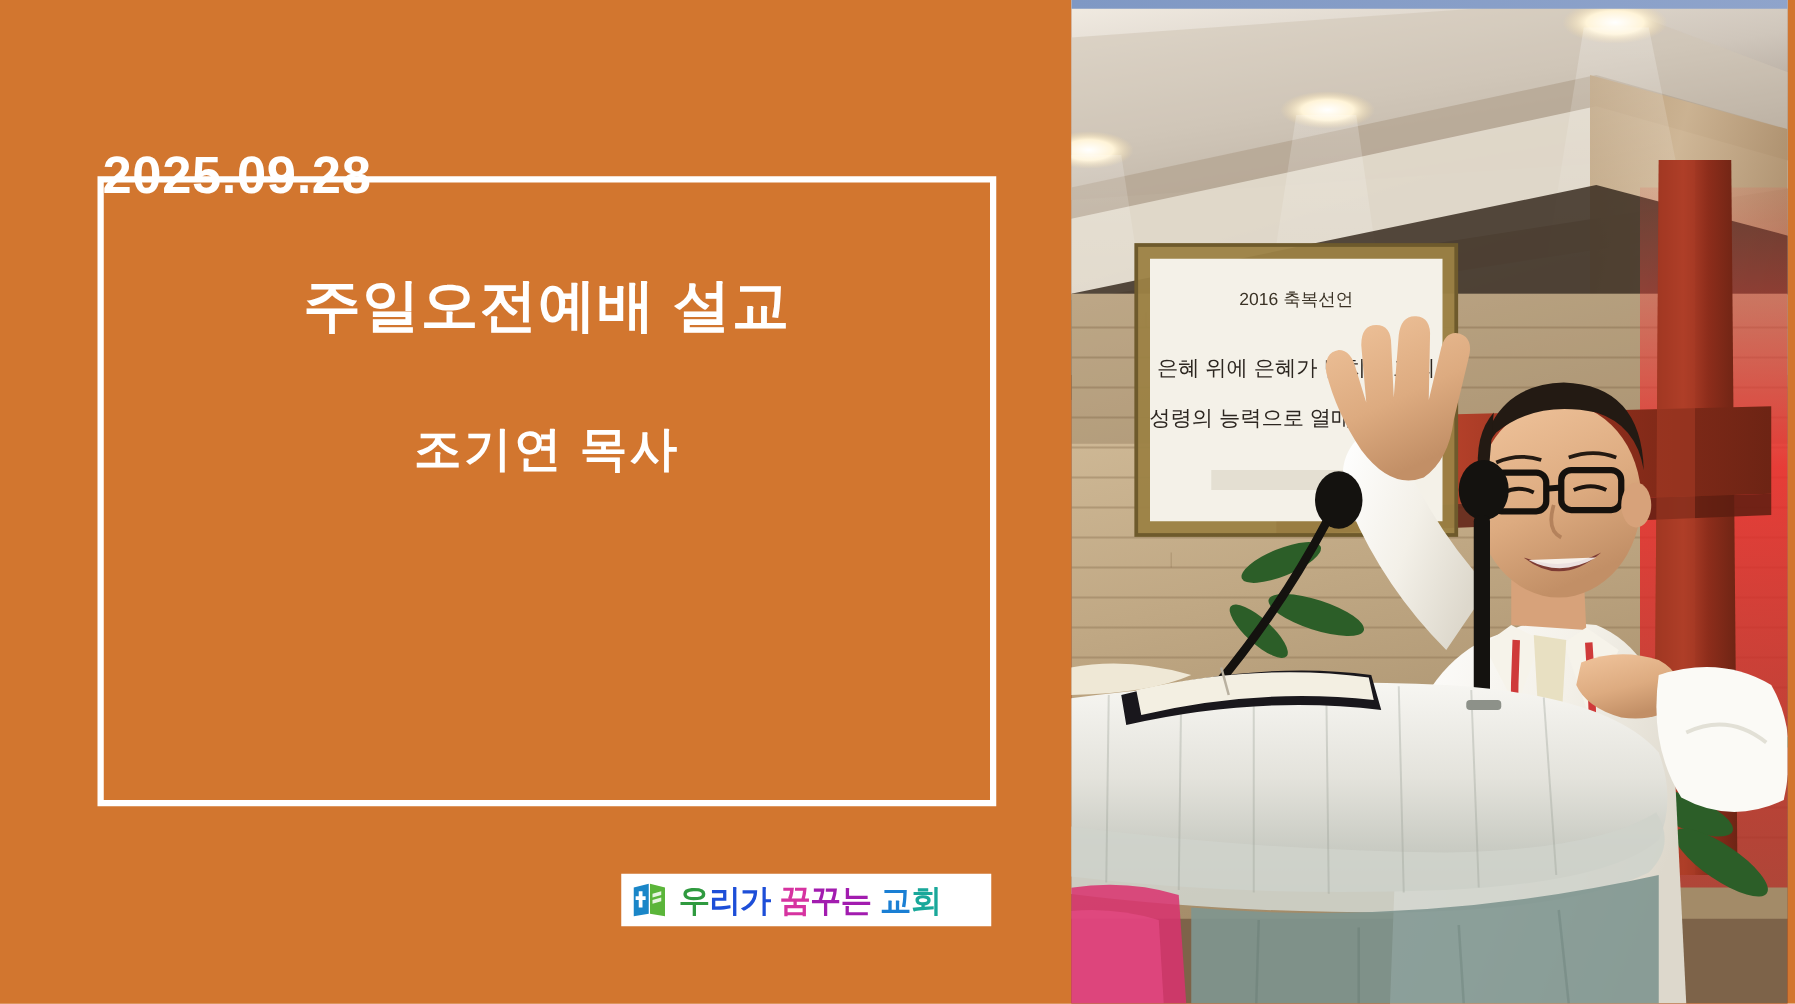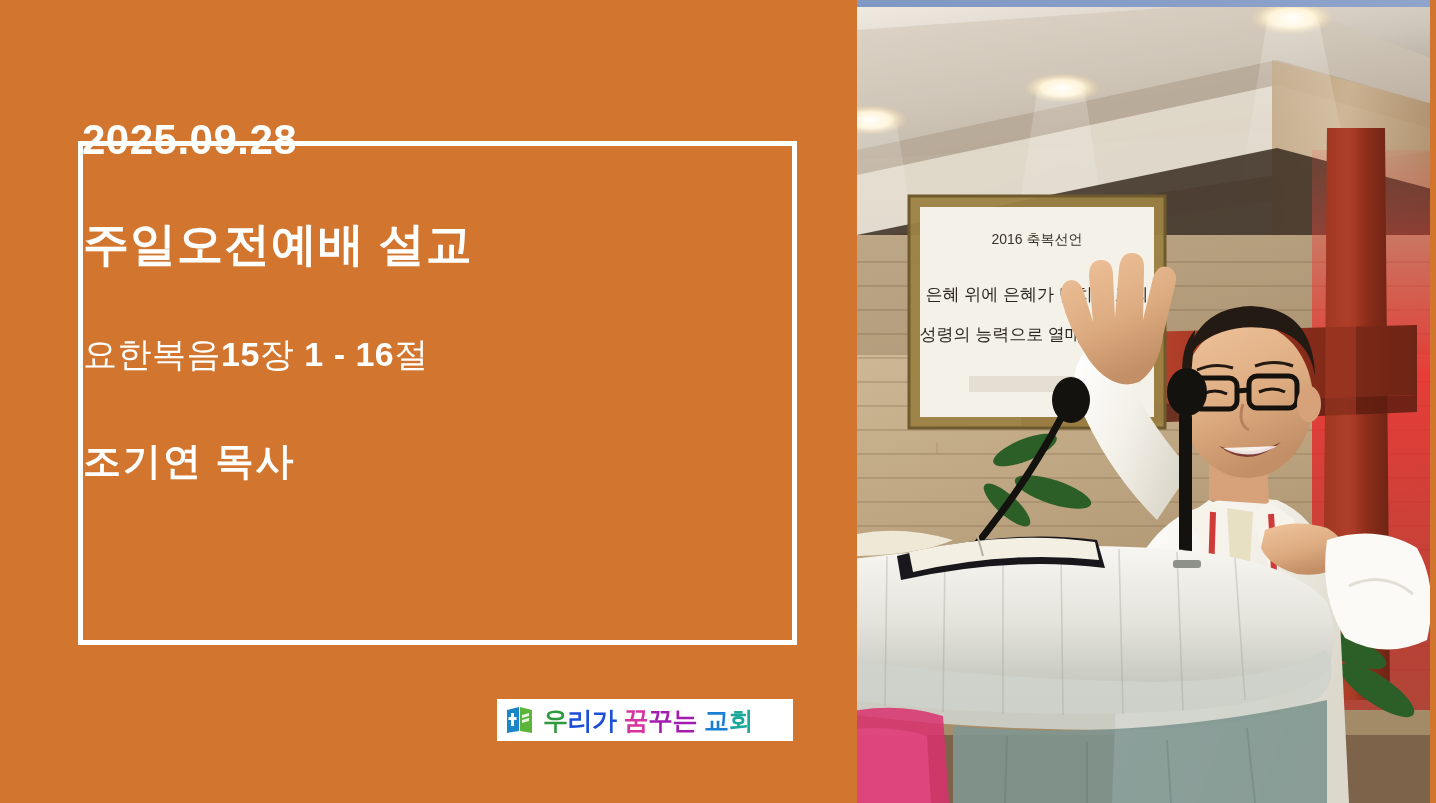--- a/index.html
+++ b/index.html
@@ -35,21 +35,21 @@
     position:absolute;
     left:78px; top:141px;
     width:719px; height:504px;
     border:5px solid #ffffff;
   }
 
   .frame-inner {
     position:absolute; left:0; top:0;
     width:100%; height:100%;
     display:flex; flex-direction:column;
-    align-items:flex-start; justify-content:flex-start;
+    align-items:center; justify-content:flex-start;
   }
 
   .t-service {
     margin-top:68px;
     font-size:46px; font-weight:bold; color:#ffffff;
     letter-spacing:1px; white-space:nowrap;
   }
 
   .t-title-wrap {
     margin-top:48px;
@@ -129,23 +129,20 @@
   <div class="panel">
 
     <div class="date">2025.09.28</div>
 
     <div class="frame">
       <div class="frame-inner">
 
         <div class="t-service">주일오전예배 설교</div>
 
 
-        <div class="t-scripture">
-          <span>요한복음</span><b>15</b><span>장</span>&nbsp;<b>1 - 16</b><span>절</span>
-        </div>
 
         <div class="t-preacher">조기연 목사</div>
 
       </div>
     </div>
 
     <div class="logo">
       <span class="logo-mark">
         <svg viewBox="0 0 30 28" width="30" height="28">
           <path d="M2 4 L14 1 L14 25 L2 27 Z" fill="#1a86c8"></path>

